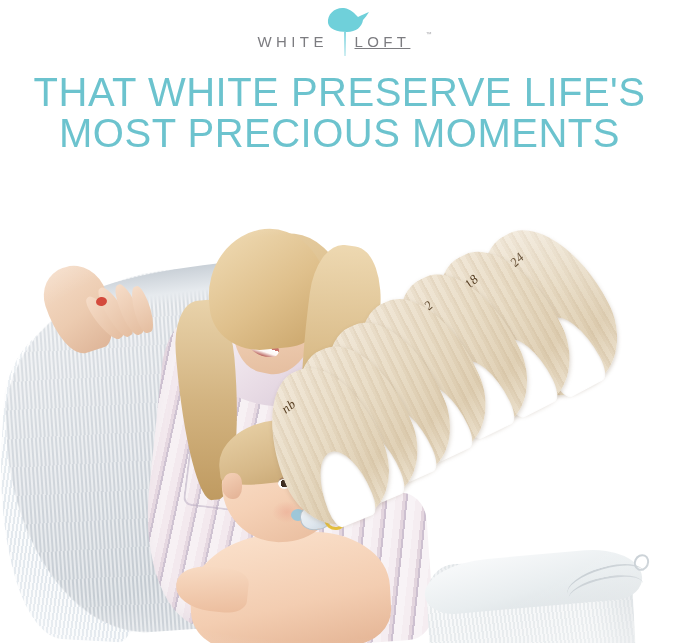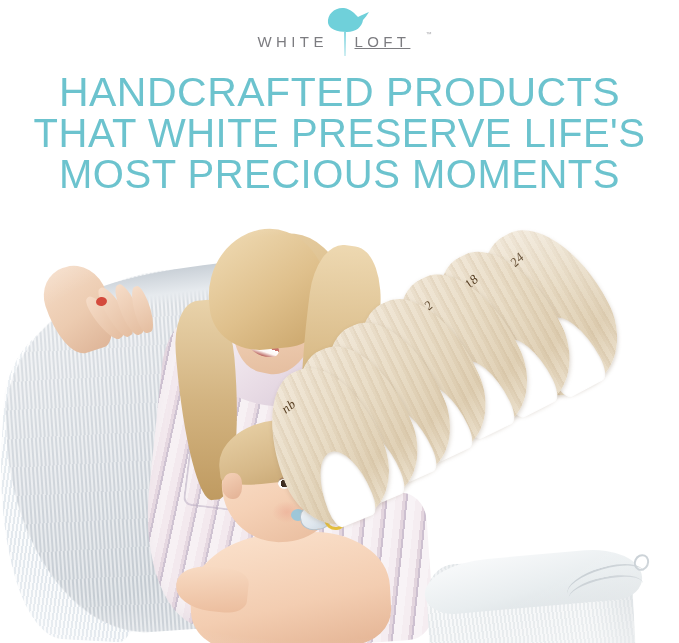--- a/index.html
+++ b/index.html
@@ -516,21 +516,20 @@
       <path d="M6 17 C5 8, 13 1, 22 2 C29 3, 33 8, 36 11 C40 9, 44 7, 47 6 C45 9, 43 12, 41 14 C40 21, 34 26, 25 26 C15 26, 7 23, 6 17 Z" fill="#6fd0da"></path>
     </svg>
     <div class="logo-post"></div>
     <span class="logo-word left">WHITE</span>
     <span class="logo-word right">LOFT</span>
     <span class="logo-tm">™</span>
   </div>
 </div>
 
 <div id="headline">
-  <span class="hl-line l1">HANDCRAFTED PRODUCTS</span>
   <span class="hl-line l2">THAT WHITE PRESERVE LIFE'S</span>
   <span class="hl-line l3">MOST PRECIOUS MOMENTS</span>
 </div>
 
 <div id="photo-area">
   <div class="scene">
 
     <div class="blanket-white"></div>
     <div class="blanket-grey"></div>
     <div class="blanket-edge"></div>

